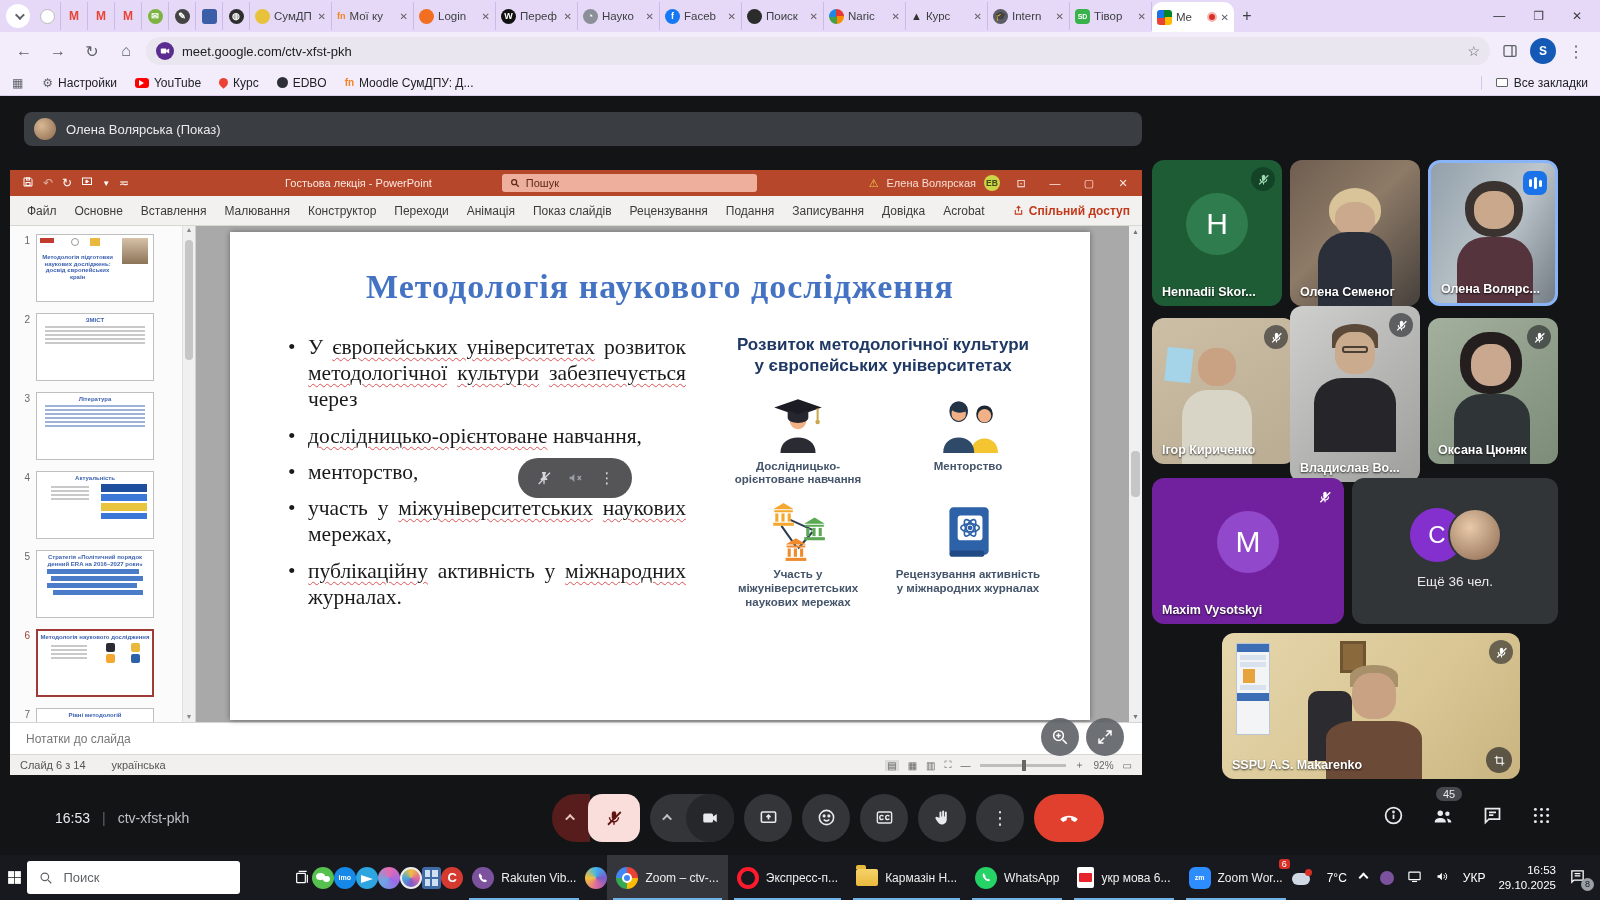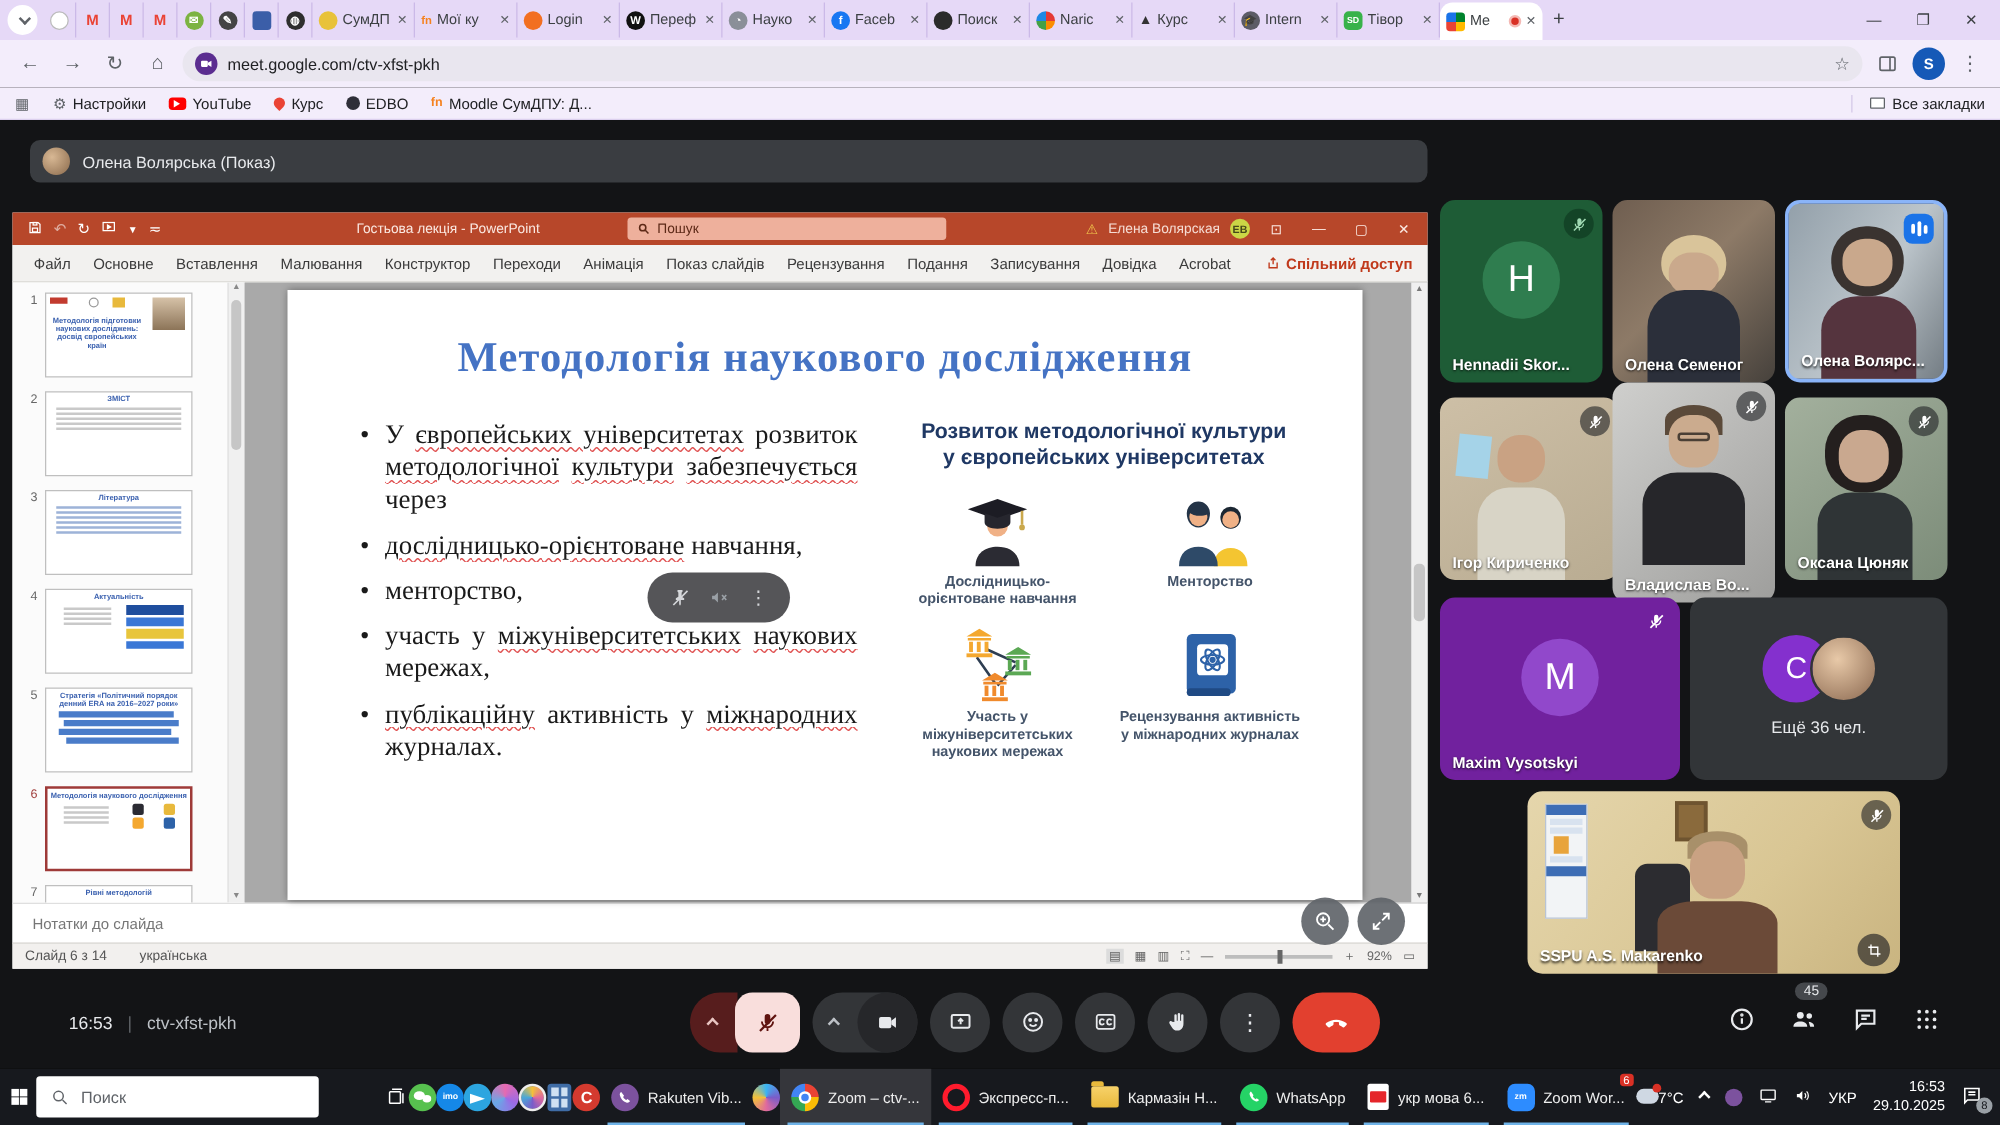--- a/index.html
+++ b/index.html
@@ -887,21 +887,21 @@
         <i style="position:absolute;left:2px;top:6px;width:13px;height:9px;background:#e5252a;border-radius:1px"></i>
       </span>
     <span class="alabel">укр мова 6...</span>
   </div>
   <div class="tb-app" style="position:relative">
     <span class="sq" style="width:22px;height:22px;border-radius:6px;background:#2d8cff;color:#fff;font-size:7px;font-weight:bold;display:flex;align-items:center;justify-content:center">zm</span>
     <span class="alabel">Zoom Wor...</span>
     <span class="badge-red">6</span>
   </div>
   <div class="tray">
-    <span style="display:flex;align-items:flex-start;gap:0">
+    <span style="display:flex;align-items:flex-end;gap:17px">
       <span class="sq" style="width:18px;height:12px;background:#cfd8e3;border-radius:7px;position:relative">
           <i style="position:absolute;right:-2px;top:-4px;width:7px;height:7px;background:#d93025;border-radius:50%"></i>
         </span>
       <span>7°C</span>
     </span>
     <span class="chev" style="border-color:#fff;transform:rotate(-135deg)"></span>
     <span class="sq" style="width:14px;height:14px;border-radius:50%;background:#7c529e"></span>
     <span><svg width="15" height="15" viewBox="0 0 24 24" fill="none" stroke="#fff" stroke-width="1.8">
           <rect x="3" y="5" width="18" height="12" rx="1"></rect>
           <path d="M8 20h8"></path>

